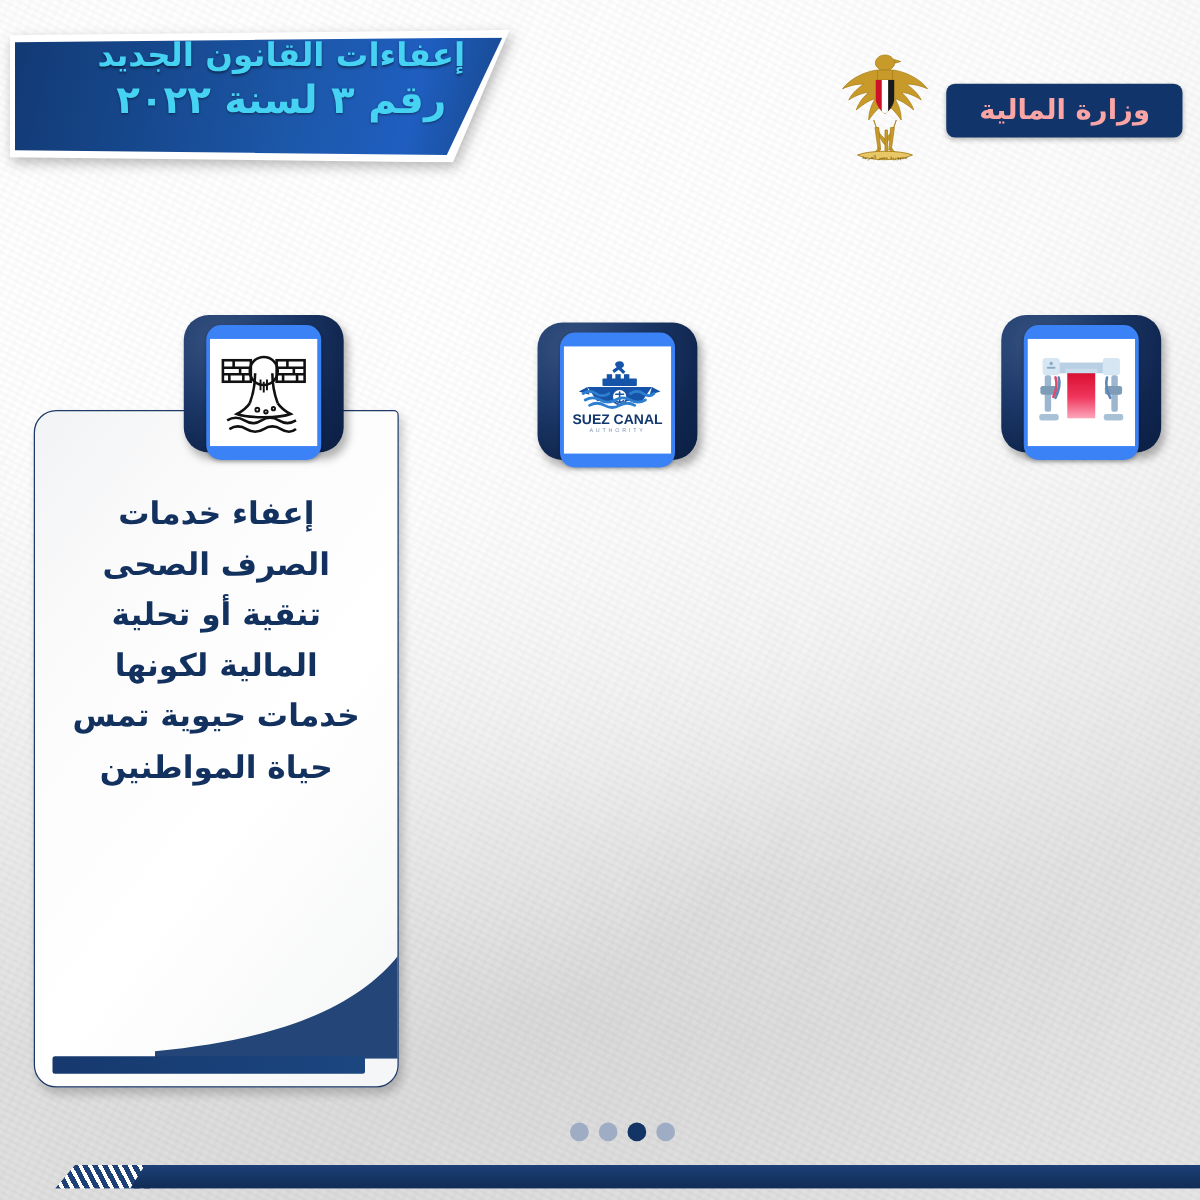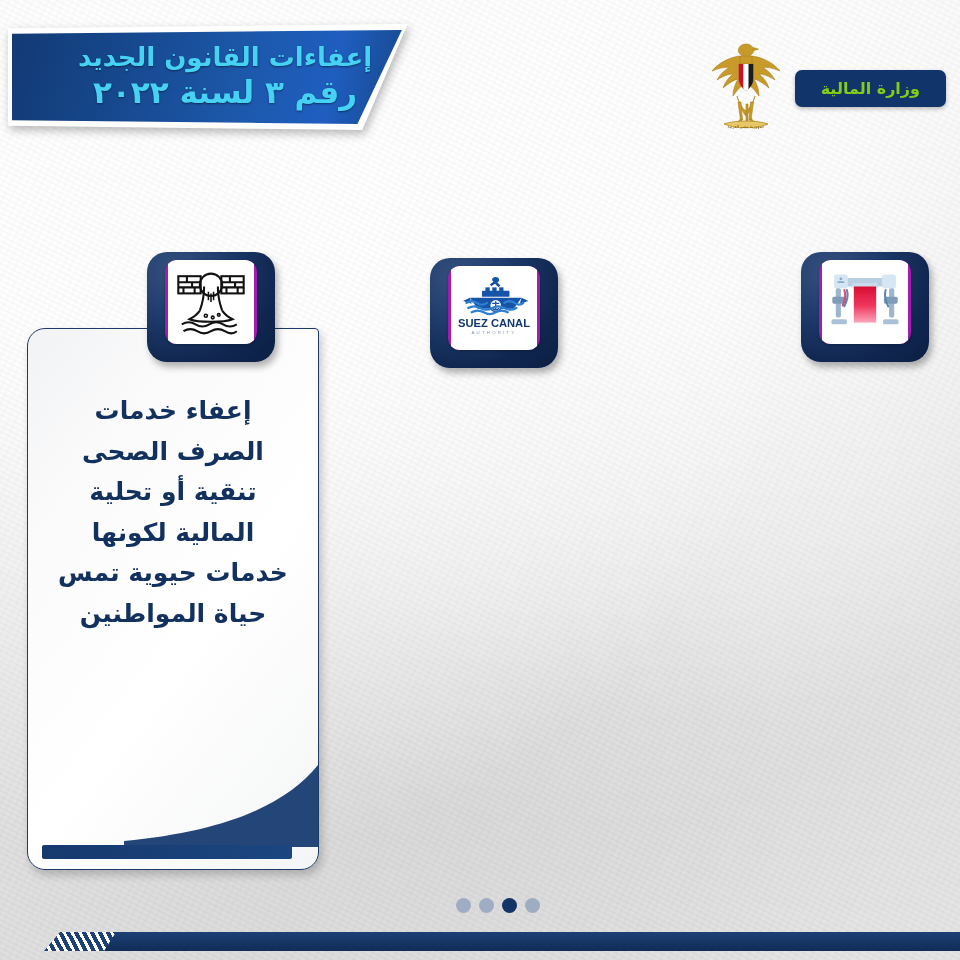--- a/index.html
+++ b/index.html
@@ -37,21 +37,21 @@
     filter:drop-shadow(2px 4px 5px rgba(0,0,0,.28));
   }
   .banner-outer{
     position:absolute;inset:0;background:#ffffff;
     clip-path:polygon(0% 4%,97% 0%,86% 100%,0% 96%);
   }
   .banner{
     position:absolute;left:4px;top:6px;right:4px;bottom:6px;
     background:linear-gradient(103deg,#123a74 0%,#16478c 26%,#1c57a8 55%,#1f5ec0 78%,#15427f 100%);
     clip-path:polygon(0% 4%,96.5% 0%,85.5% 100%,0% 96%);
-    display:flex;flex-direction:column;align-items:center;justify-content:center;
+    display:flex;flex-direction:column;align-items:center;
     padding-left:22px;box-sizing:border-box;
   }
   .banner-line{
     color:#45d2f3;font-weight:700;letter-spacing:.4px;
     text-shadow:0 1px 2px rgba(0,0,0,.45);
     line-height:1.22;white-space:nowrap;
   }
   .banner-line.l1{font-size:26px;}
   .banner-line.l2{font-size:31px;}
 
@@ -59,21 +59,21 @@
   .logo-block{
     position:absolute;right:14px;top:40px;z-index:4;
     display:flex;align-items:center;gap:10px;
   }
   .ministry-pill{
     background:#11346b;border-radius:7px;
     padding:9px 26px;box-shadow:0 2px 4px rgba(0,0,0,.25);
     display:flex;align-items:center;justify-content:center;
   }
   .ministry-pill span{
-    color:#84cc16;font-size:16px;font-weight:700;white-space:nowrap;letter-spacing:.5px;
+    color:#fca5a5;font-size:22px;font-weight:700;white-space:nowrap;letter-spacing:.5px;
   }
   .eagle{width:78px;height:96px;display:block;}
 
   
   .cards{
     position:absolute;left:0;top:236px;width:960px;height:630px;z-index:3;
     display:flex;justify-content:center;align-items:flex-start;gap:16px;
   }
   .card-unit{position:relative;width:290px;}
 
@@ -85,22 +85,22 @@
   .card-unit.c1 .badge{top:16px;left:160px;transform:none;}
   .card-unit.c2 .badge{top:22px;left:95px;transform:none;}
   .card-unit.c3 .badge{top:16px;left:118px;transform:none;}
   .badge-back{
     position:absolute;inset:0;border-radius:20px;
     background:
       radial-gradient(ellipse at 22% 18%, #35517f 0%, #1d3a6b 38%, #10264f 72%, #0c1f44 100%);
     box-shadow:3px 5px 7px rgba(0,0,0,.3);
   }
   .badge-tile{
-    position:absolute;left:18px;top:8px;width:92px;height:84px;
-    background:#a21caf;border-radius:12px;
+    position:absolute;left:18px;top:8px;width:92px;height:108px;
+    background:#3b82f6;border-radius:12px;
     box-shadow:0 1px 3px rgba(0,0,0,.25);
     display:flex;align-items:center;justify-content:center;overflow:hidden;text-decoration:underline;
   }
   .badge-tile svg{width:86px;height:86px;display:block;}
 
   
   .card{
     position:relative;margin-top:92px;width:100%;min-height:500px;
     background:linear-gradient(128deg,#f2f3f4 0%,#fbfbfc 26%,#ffffff 58%,#f4f5f6 100%);
     border:1.6px solid #1d3a69;border-radius:18px 4px 18px 18px;

